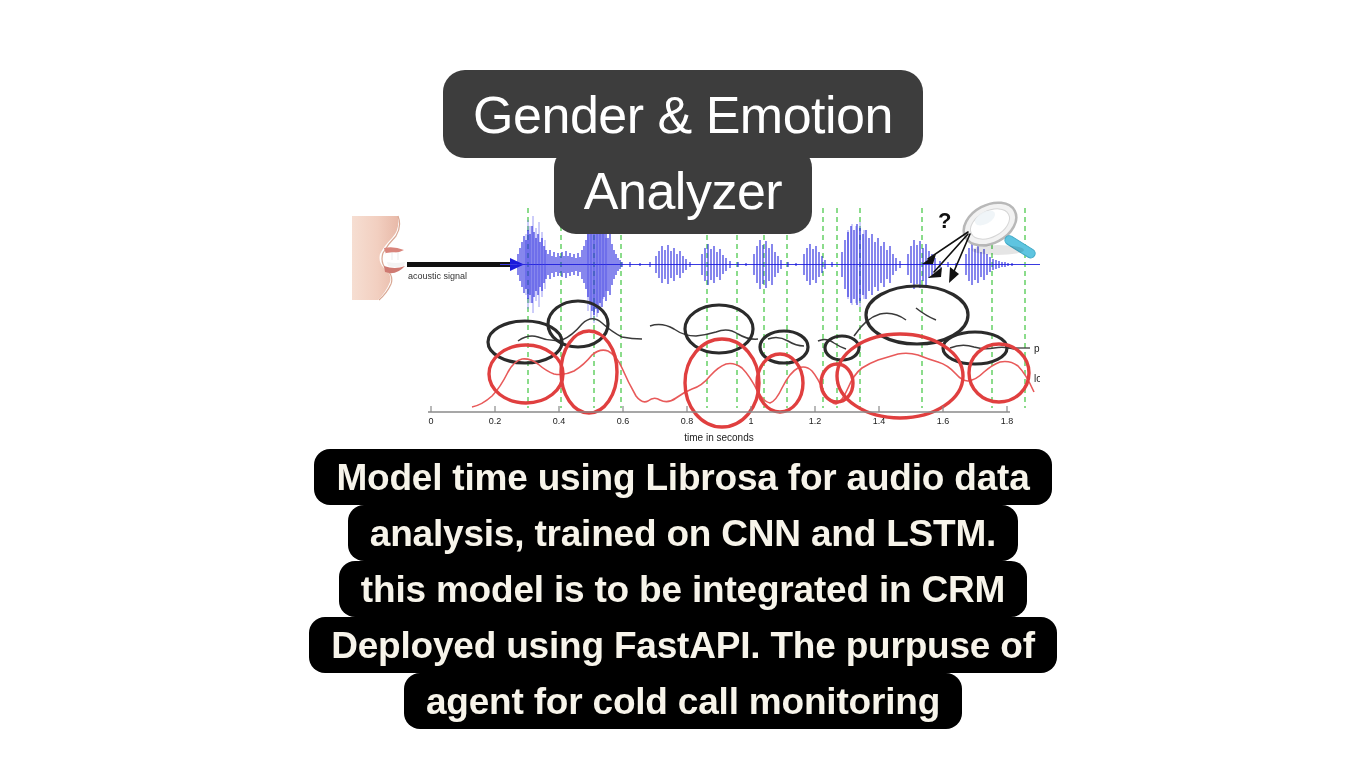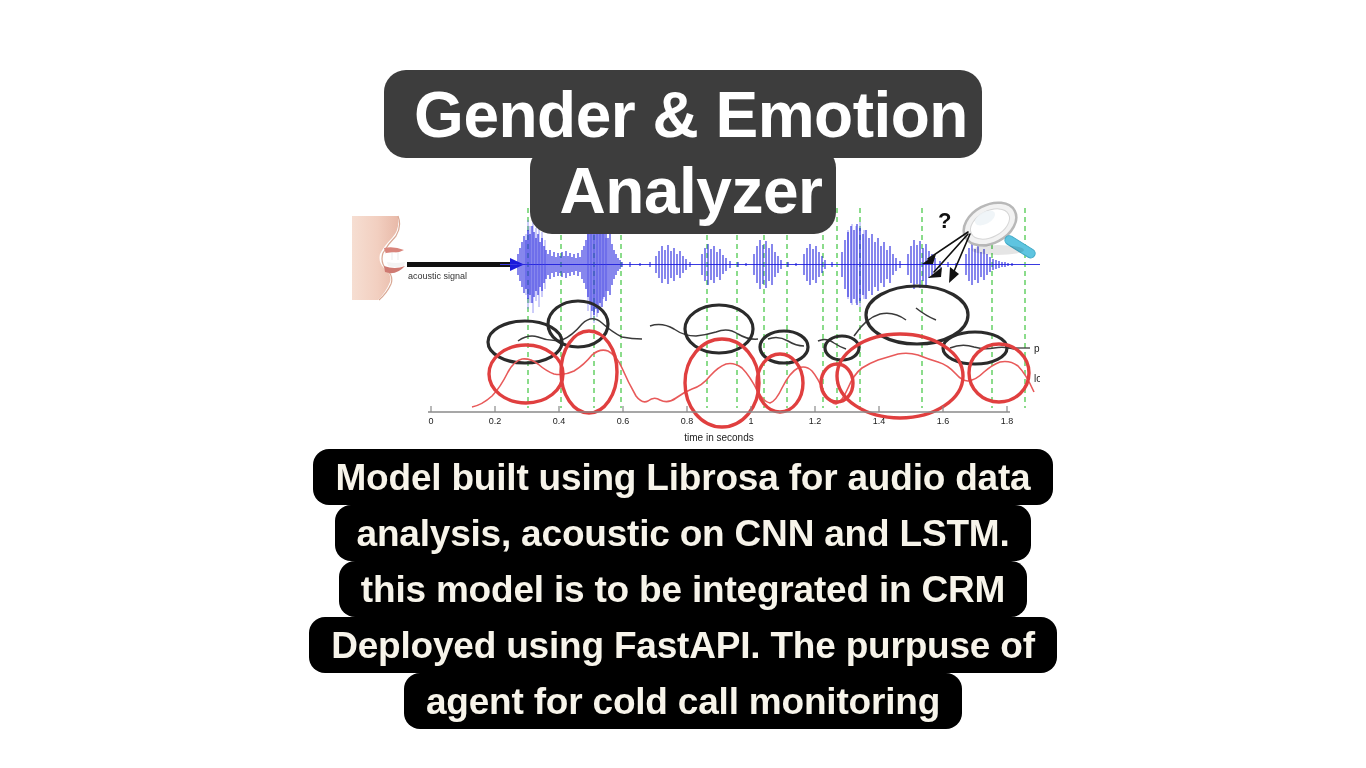--- a/index.html
+++ b/index.html
@@ -36,25 +36,25 @@
     position: absolute;
     left: 0; top: 70px;
     width: 1366px;
     text-align: center;
     line-height: 0;
   }
   .title-line {
     display: inline-block;
     background: #3d3d3d;
     color: #ffffff;
-    font-size: 64px;
-    font-weight: bold;
+    font-size: 52px;
+    font-weight: normal;
     line-height: 62px;
     letter-spacing: -0.5px;
-    padding: 14px 14px 12px 30px;
+    padding: 14px 30px 12px 30px;
     white-space: nowrap;
   }
   #title-line-1 {
     border-radius: 22px 22px 22px 22px;
     position: relative;
     z-index: 2;
   }
   #title-line-2 {
     border-radius: 22px 22px 22px 22px;
     margin-top: -12px;
@@ -439,20 +439,20 @@
           <text x="593" y="228">1.6</text>
           <text x="657" y="228">1.8</text>
         </g>
         <text x="369" y="245" text-anchor="middle" font-family="'Liberation Sans',sans-serif" font-size="10" fill="#222222">time in seconds</text>
       </g>
 
     </svg>
   </div>
 
   <div id="body-block">
-    <div class="bl-wrap"><span class="body-line">Model built using Librosa for audio data</span></div>
-    <div class="bl-wrap"><span class="body-line">analysis, acoustic on CNN and LSTM.</span></div>
+    <div class="bl-wrap"><span class="body-line">Model time using Librosa for audio data</span></div>
+    <div class="bl-wrap"><span class="body-line">analysis, trained on CNN and LSTM.</span></div>
     <div class="bl-wrap"><span class="body-line">this model is to be integrated in CRM</span></div>
     <div class="bl-wrap"><span class="body-line">Deployed using FastAPI. The purpuse of</span></div>
     <div class="bl-wrap"><span class="body-line">agent for cold call monitoring</span></div>
   </div>
 
 </div>
 
 </body></html>

